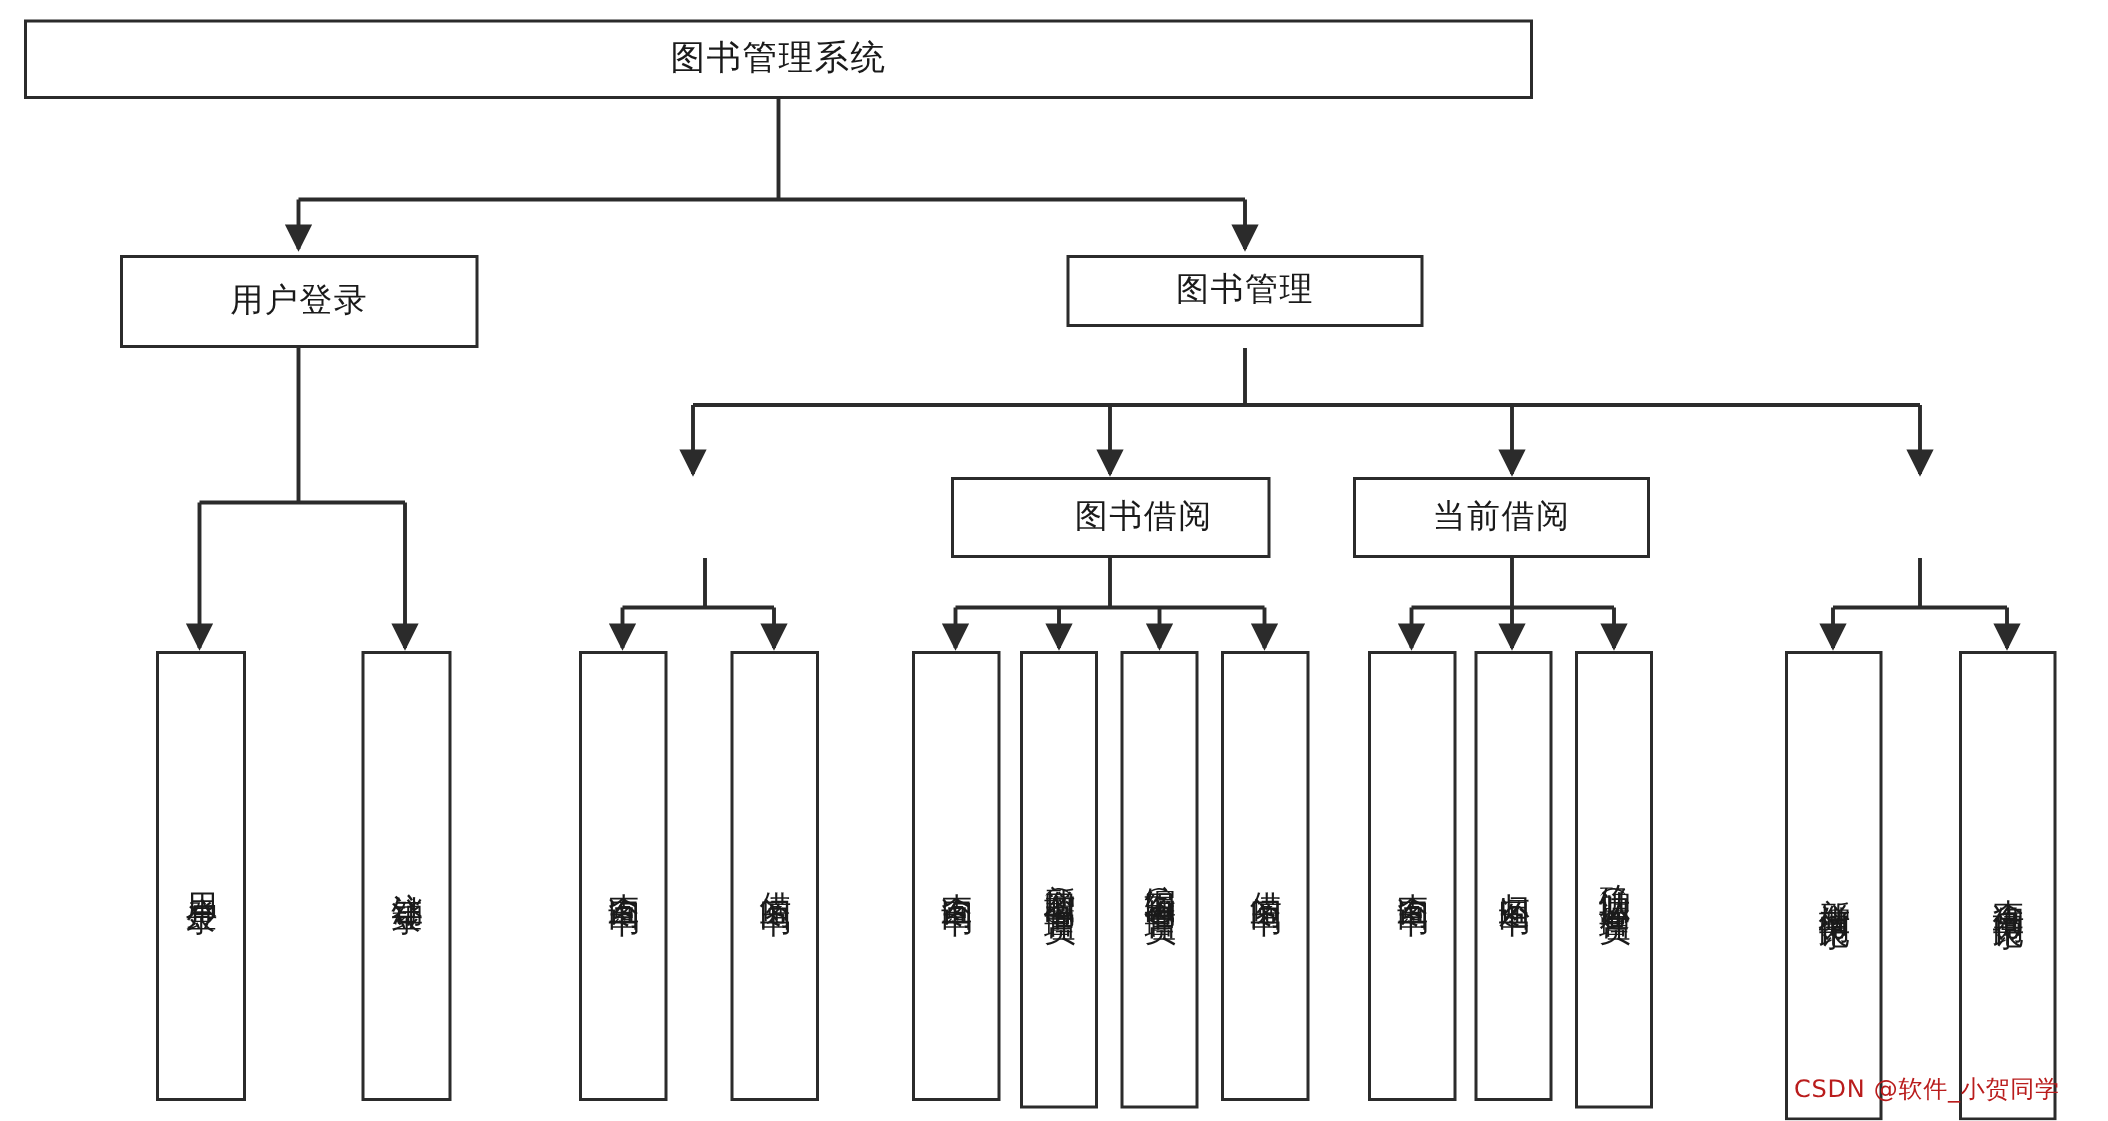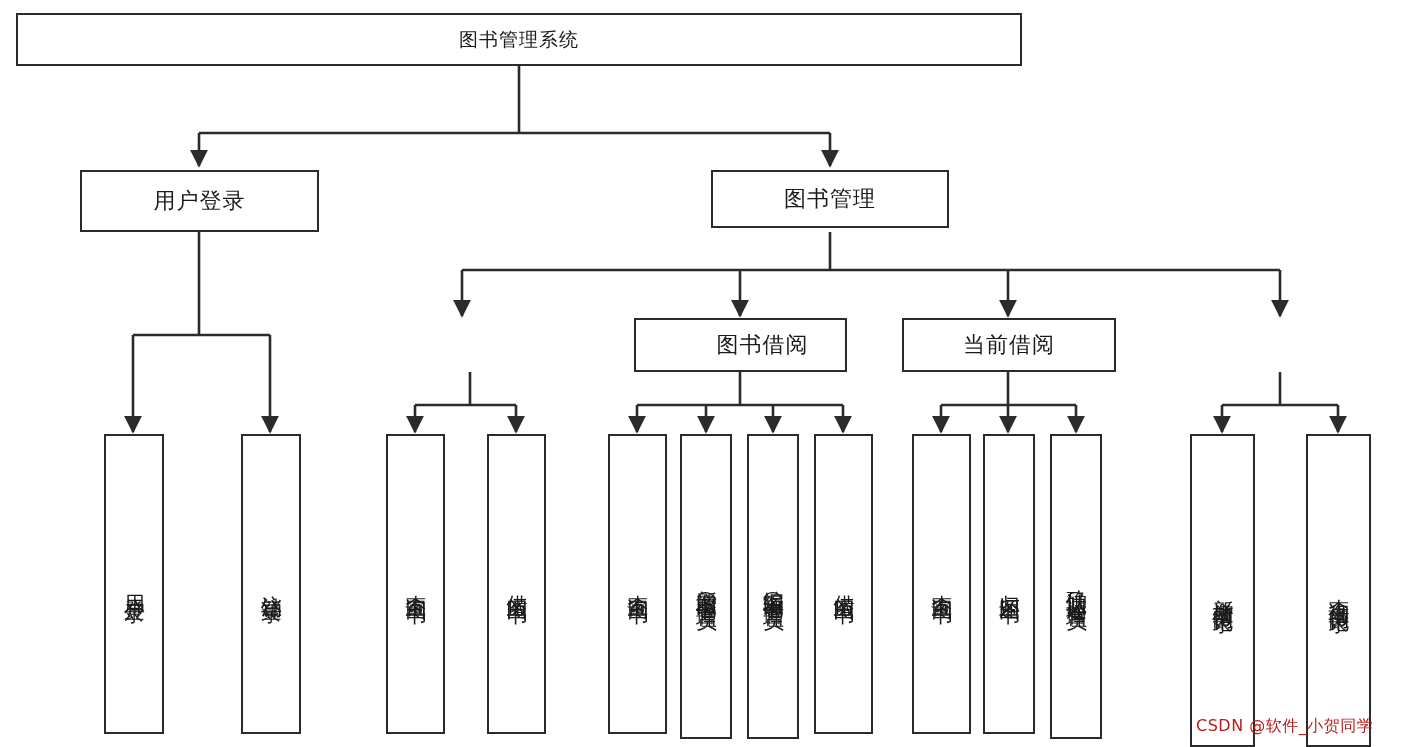--- a/index.html
+++ b/index.html
@@ -38,21 +38,21 @@
     color:#1a1a1a;
     white-space:nowrap;
   }
   .node.vertical .label{
     writing-mode:vertical-rl;
     text-orientation:upright;
     font-size:21px;
     letter-spacing:3px;
     line-height:1.1;
   }
-  .node.root .label{font-size:19px;}
+  .node.root .label{font-size:23px;}
   .node.lvl1 .label{font-size:22px;}
   .node.lvl2 .label{font-size:22px;}
   .watermark{
     position:absolute;
     z-index:5;
     font-size:16px;
     color:#b91c1c;
     white-space:nowrap;
     letter-spacing:0.5px;
   }
@@ -112,28 +112,28 @@
     </g>
   </svg>
 
   <div class="node root" style="left:16px; top:13px; width:1006px; height:53px;">
     <span class="label">图书管理系统</span>
   </div>
 
   <div class="node lvl1" style="left:80px; top:170px; width:239px; height:62px;">
     <span class="label">用户登录</span>
   </div>
-  <div class="node lvl1" style="left:711px; top:170px; width:238px; height:58px;">
+  <div class="node lvl1" style="left:711px; top:170px; width:238px; height:48px;">
     <span class="label">图书管理</span>
   </div>
 
   <div class="node lvl2" style="left:634px; top:318px; width:213px; height:54px;padding-left:44px;">
     <span class="label">图书借阅</span>
   </div>
-  <div class="node lvl2" style="left:902px; top:318px; width:214px; height:54px;">
+  <div class="node lvl2" style="left:902px; top:318px; width:198px; height:54px;">
     <span class="label">当前借阅</span>
   </div>
 
   <div class="node vertical" style="left:104px; top:434px; width:60px; height:300px;">
     <span class="label">用户登录</span>
   </div>
   <div class="node vertical" style="left:241px; top:434px; width:60px; height:300px;">
     <span class="label">注销登录</span>
   </div>
 

